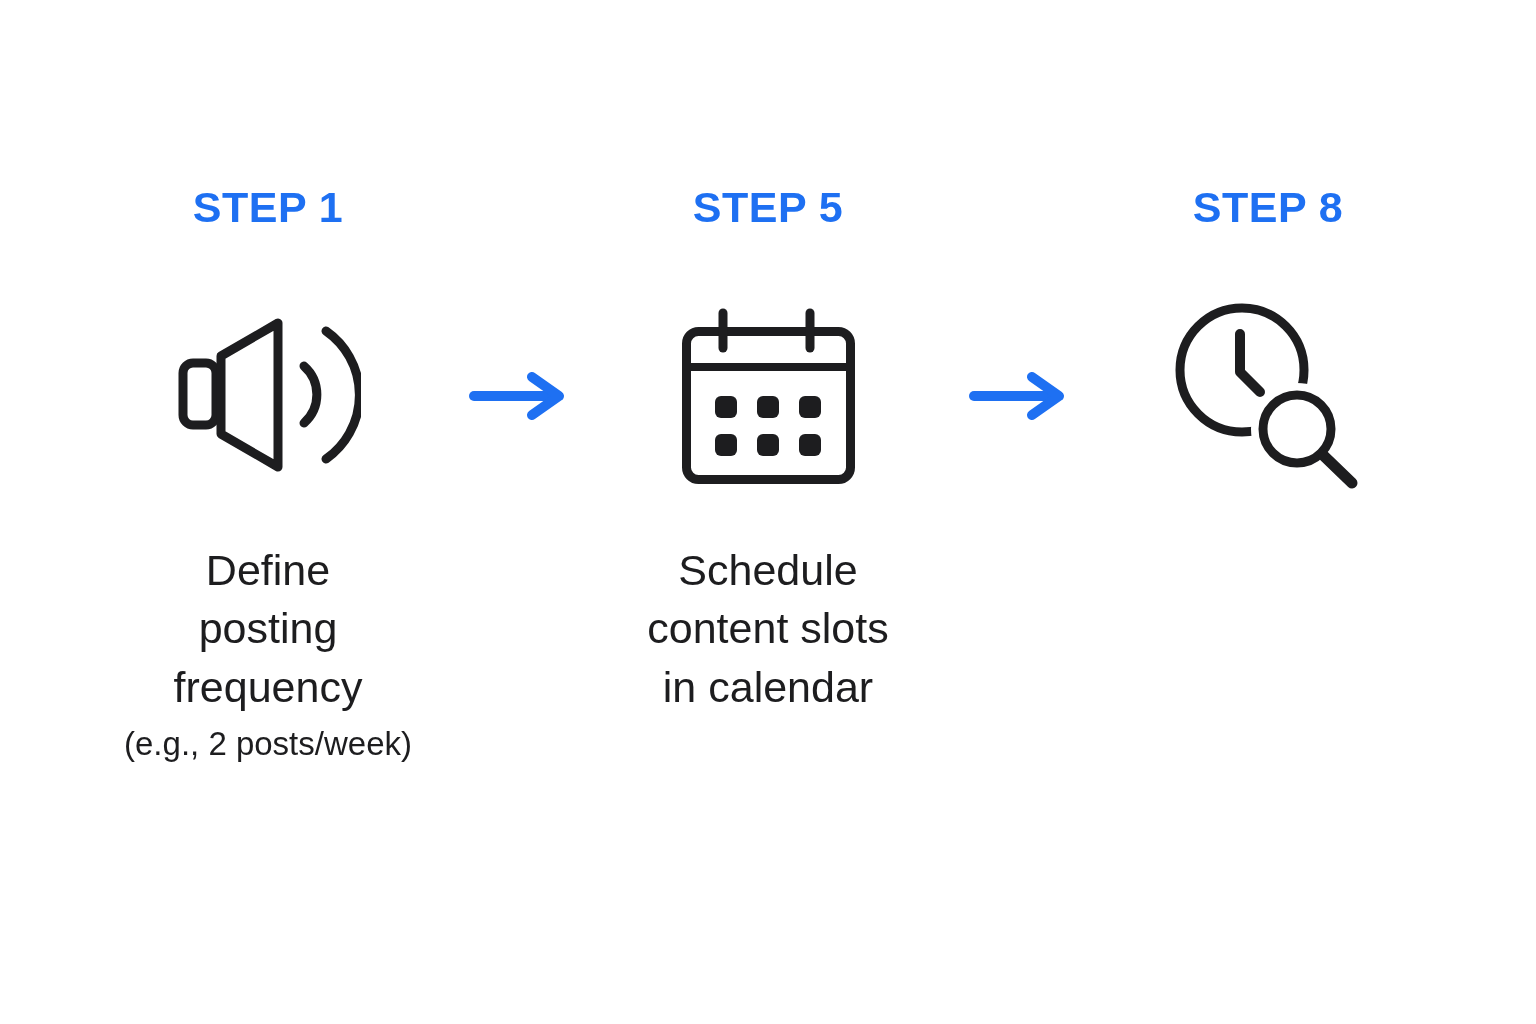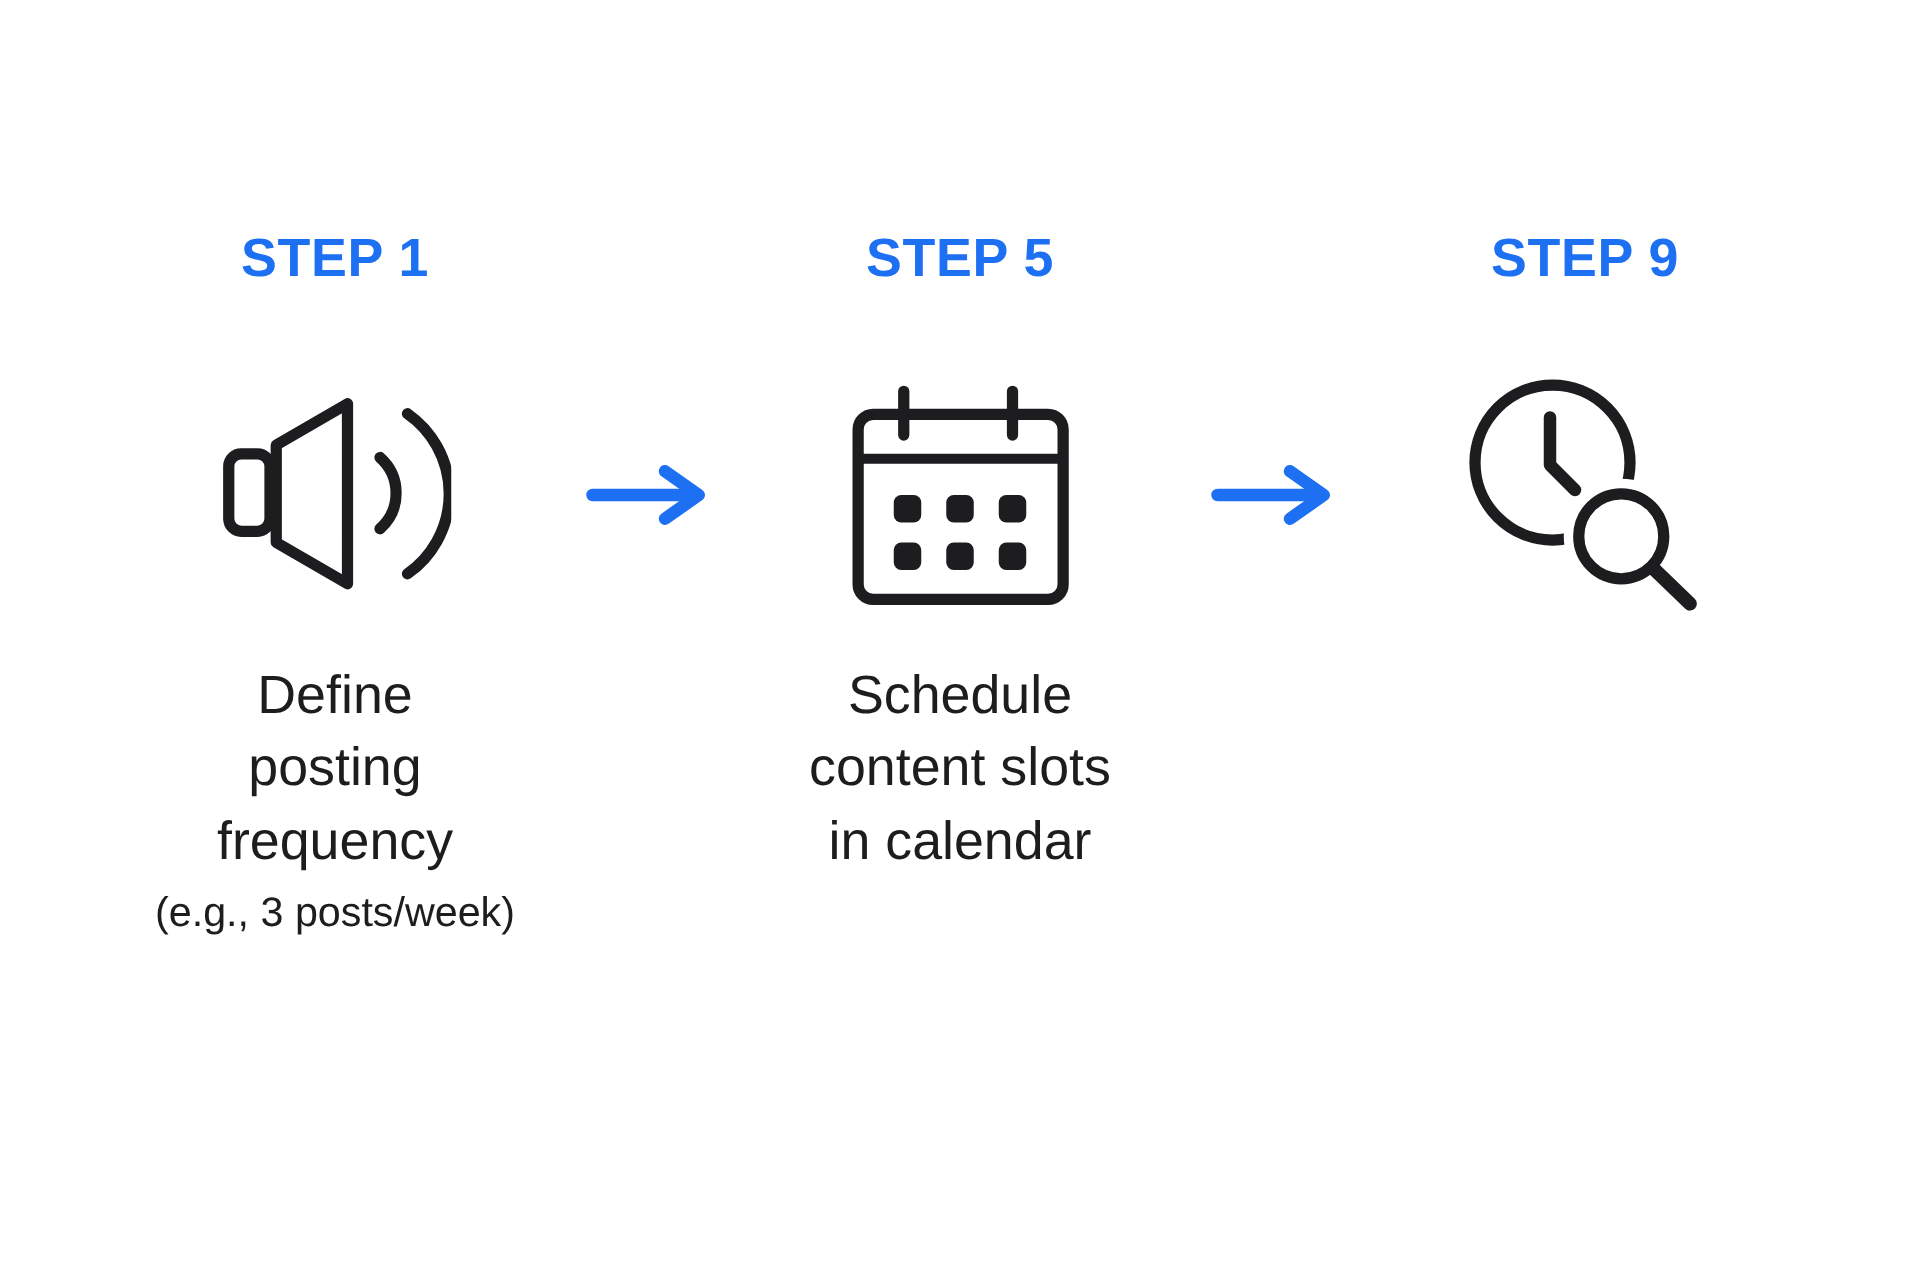--- a/index.html
+++ b/index.html
@@ -37,21 +37,21 @@
     text-align: center;
   }
   .icon-area {
     height: 192px;
     margin-top: 70px;
     display: flex;
     align-items: center;
     justify-content: center;
   }
   .caption {
-    margin-top: 36px;
+    margin-top: 50px;
     font-size: 43px;
     line-height: 1.36;
     color: var(--text);
     text-align: center;
     white-space: pre-line;
   }
   .note {
     margin-top: 8px;
     font-size: 33px;
     line-height: 1.2;
@@ -90,21 +90,21 @@
       <svg width="185" height="158" viewBox="0 0 185 158">
         <rect class="stroke-dark" x="7" y="47" width="33" height="62" rx="10" stroke-width="9"></rect>
         <polygon class="stroke-dark" points="45,40 102,7 102,151 45,118" stroke-width="9" stroke-linejoin="round"></polygon>
         <path class="stroke-dark" d="M128,50 A38 38 0 0 1 128,107" stroke-width="9" stroke-linecap="round"></path>
         <path class="stroke-dark" d="M150,15 A78 78 0 0 1 150,143" stroke-width="9" stroke-linecap="round"></path>
       </svg>
     </div>
     <div class="caption">Define
 posting
 frequency</div>
-    <div class="note">(e.g., 3 posts/week)</div>
+    <div class="note">(e.g., 2 posts/week)</div>
   </div>
 
   <div class="arrow-cell">
     <svg width="100" height="50" viewBox="0 0 100 50">
       <line class="stroke-accent" x1="6" y1="25" x2="84" y2="25" stroke-width="10" stroke-linecap="round"></line>
       <polyline class="stroke-accent" points="64,6 91,25 64,44" stroke-width="10" stroke-linecap="round" stroke-linejoin="round"></polyline>
     </svg>
   </div>
 
   <div class="step">
@@ -129,21 +129,21 @@
   </div>
 
   <div class="arrow-cell">
     <svg width="100" height="50" viewBox="0 0 100 50">
       <line class="stroke-accent" x1="6" y1="25" x2="84" y2="25" stroke-width="10" stroke-linecap="round"></line>
       <polyline class="stroke-accent" points="64,6 91,25 64,44" stroke-width="10" stroke-linecap="round" stroke-linejoin="round"></polyline>
     </svg>
   </div>
 
   <div class="step">
-    <div class="step-label">STEP 9</div>
+    <div class="step-label">STEP 8</div>
     <div class="icon-area">
       <svg width="190" height="190" viewBox="0 0 190 190">
         <circle class="stroke-dark" cx="69" cy="70" r="62" stroke-width="9"></circle>
         <path class="stroke-dark" d="M67,34 L67,72 L87,92" stroke-width="10" stroke-linecap="round" stroke-linejoin="round"></path>
         <circle class="punch" cx="124" cy="129" r="34" stroke-width="24"></circle>
         <circle class="stroke-dark" cx="124" cy="129" r="34" stroke-width="9"></circle>
         <line class="stroke-dark" x1="151" y1="156" x2="179" y2="183" stroke-width="11" stroke-linecap="round"></line>
       </svg>
     </div>
   </div>

